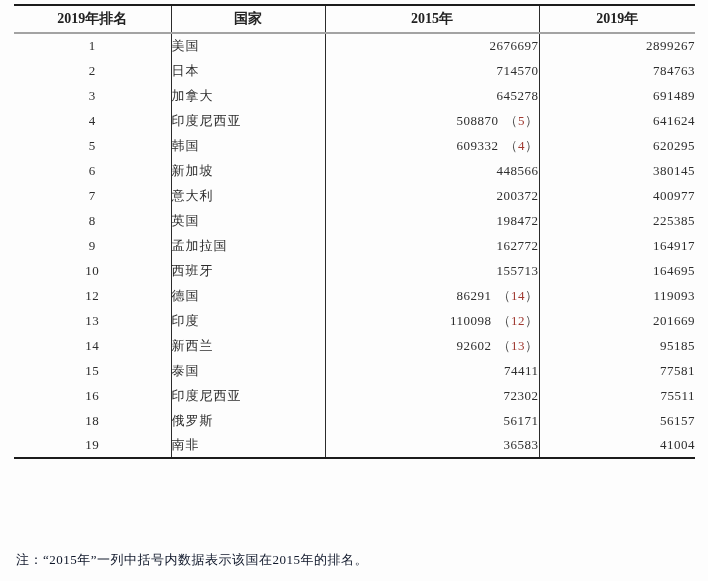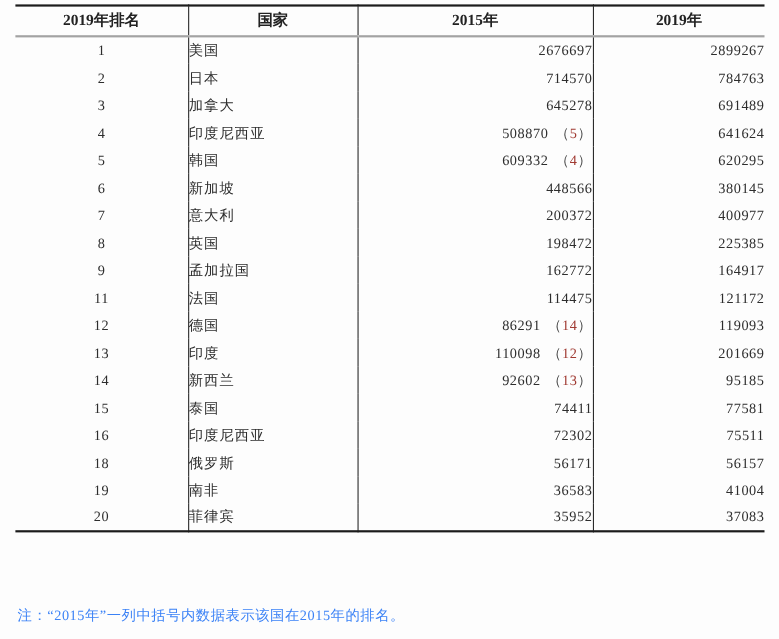--- a/index.html
+++ b/index.html
@@ -35,21 +35,21 @@
   .country-cell { text-align: left; letter-spacing: 1px; }
   .num-cell { text-align: right; padding-left: 8px; }
   .note { margin-left: 6px; }
   .note-paren { color: #4f4f4f; }
   .note-num { color: #a03a32; }
   .footnote {
     position: absolute;
     left: 16px;
     top: 551px;
     font-size: 13px;
-    color: #3b82f6;
+    color: #0f172a;
     letter-spacing: 0.5px;
   }
 </style>
 </head>
 <body>
 
 <div class="table-wrap">
   <table class="rank-table">
     <colgroup>
       <col style="width:157px">
@@ -114,24 +114,24 @@
           <td class="c3 num-cell"><span>198472</span></td>
           <td class="num-cell c4"><span>225385</span></td>
         </tr>
         <tr>
           <td class="c1 rank-cell">9</td>
           <td class="c2 country-cell">孟加拉国</td>
           <td class="c3 num-cell"><span>162772</span></td>
           <td class="num-cell c4"><span>164917</span></td>
         </tr>
         <tr>
-          <td class="c1 rank-cell">11</td>
-          <td class="c2 country-cell">法国</td>
-          <td class="c3 num-cell"><span>114475</span></td>
-          <td class="num-cell c4"><span>121172</span></td>
+          <td class="c1 rank-cell">10</td>
+          <td class="c2 country-cell">西班牙</td>
+          <td class="c3 num-cell"><span>155713</span></td>
+          <td class="num-cell c4"><span>164695</span></td>
         </tr>
         <tr>
           <td class="c1 rank-cell">12</td>
           <td class="c2 country-cell">德国</td>
           <td class="c3 num-cell"><span>86291</span><span class="note"><span class="note-paren">（</span><span class="note-num">14</span><span class="note-paren">）</span></span></td>
           <td class="num-cell c4"><span>119093</span></td>
         </tr>
         <tr>
           <td class="c1 rank-cell">13</td>
           <td class="c2 country-cell">印度</td>
@@ -161,23 +161,17 @@
           <td class="c2 country-cell">俄罗斯</td>
           <td class="c3 num-cell"><span>56171</span></td>
           <td class="num-cell c4"><span>56157</span></td>
         </tr>
         <tr>
           <td class="c1 rank-cell">19</td>
           <td class="c2 country-cell">南非</td>
           <td class="c3 num-cell"><span>36583</span></td>
           <td class="num-cell c4"><span>41004</span></td>
         </tr>
-        <tr>
-          <td class="c1 rank-cell">20</td>
-          <td class="c2 country-cell">菲律宾</td>
-          <td class="c3 num-cell"><span>35952</span></td>
-          <td class="num-cell c4"><span>37083</span></td>
-        </tr>
       </tbody>
   </table>
 </div>
 
 <div class="footnote">注：“2015年”一列中括号内数据表示该国在2015年的排名。</div>
 
 </body></html>

